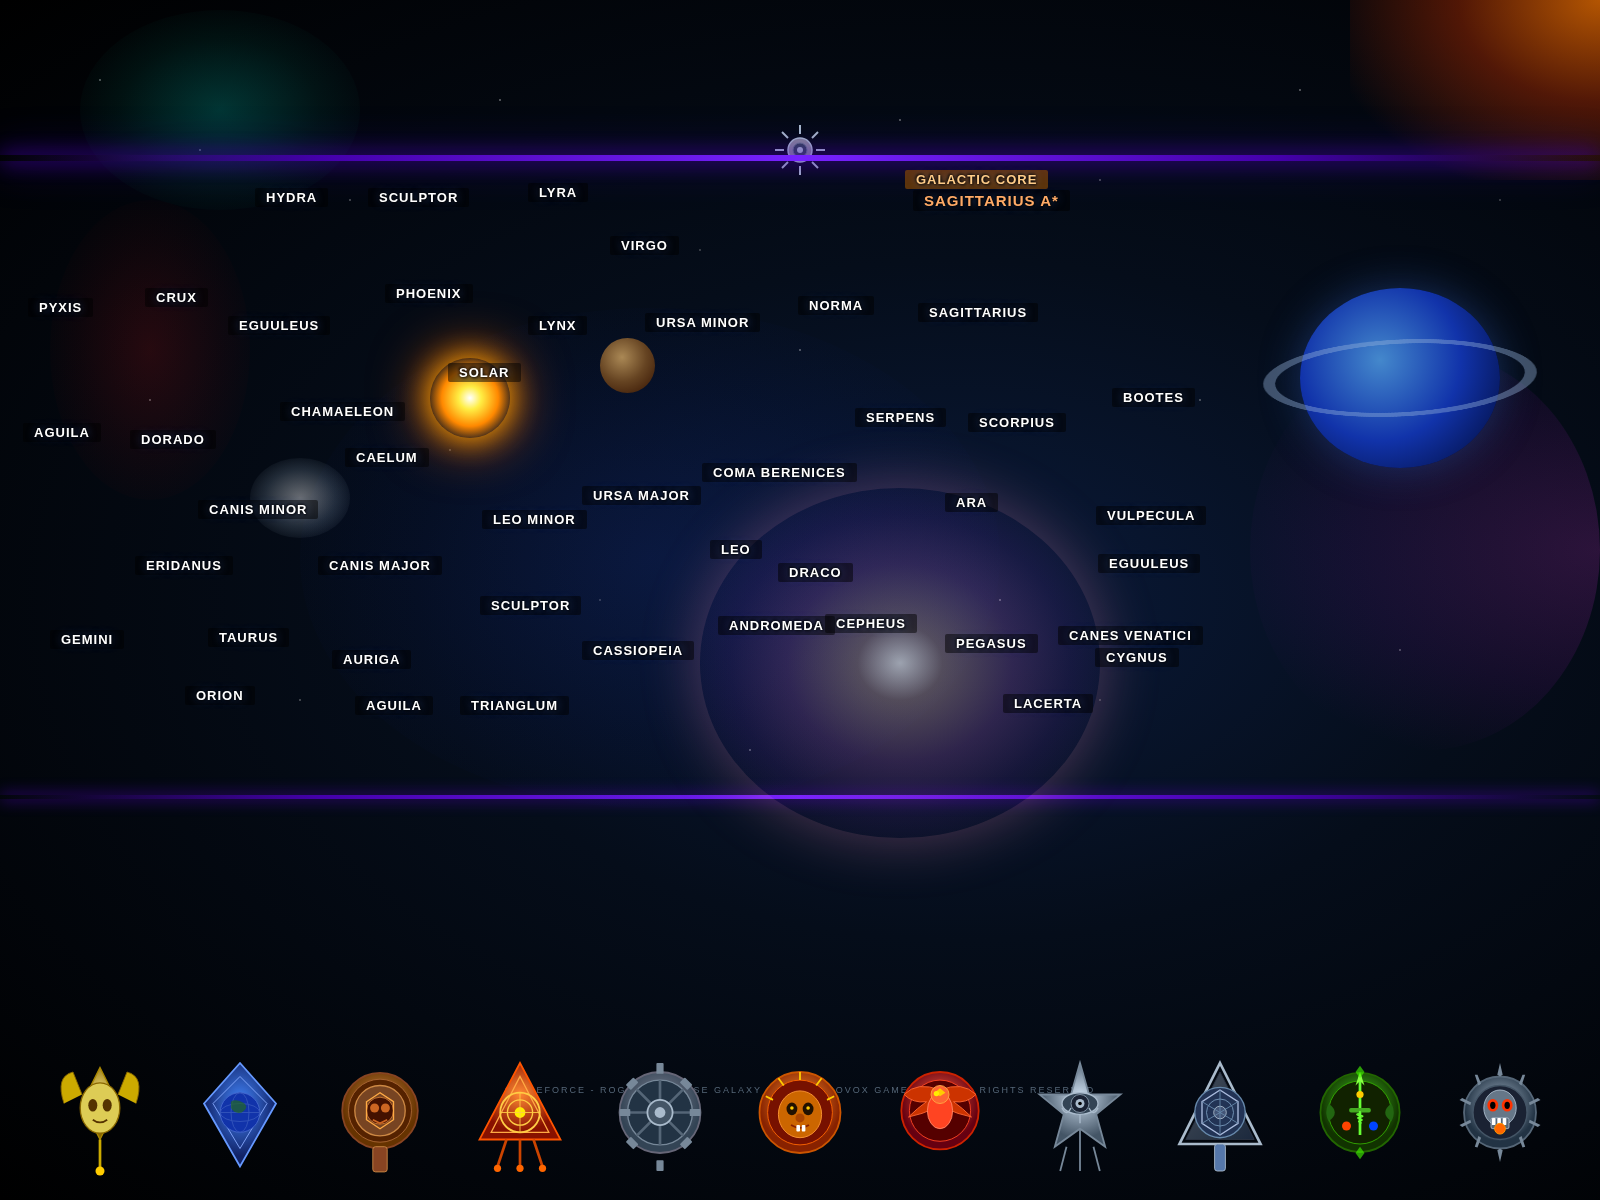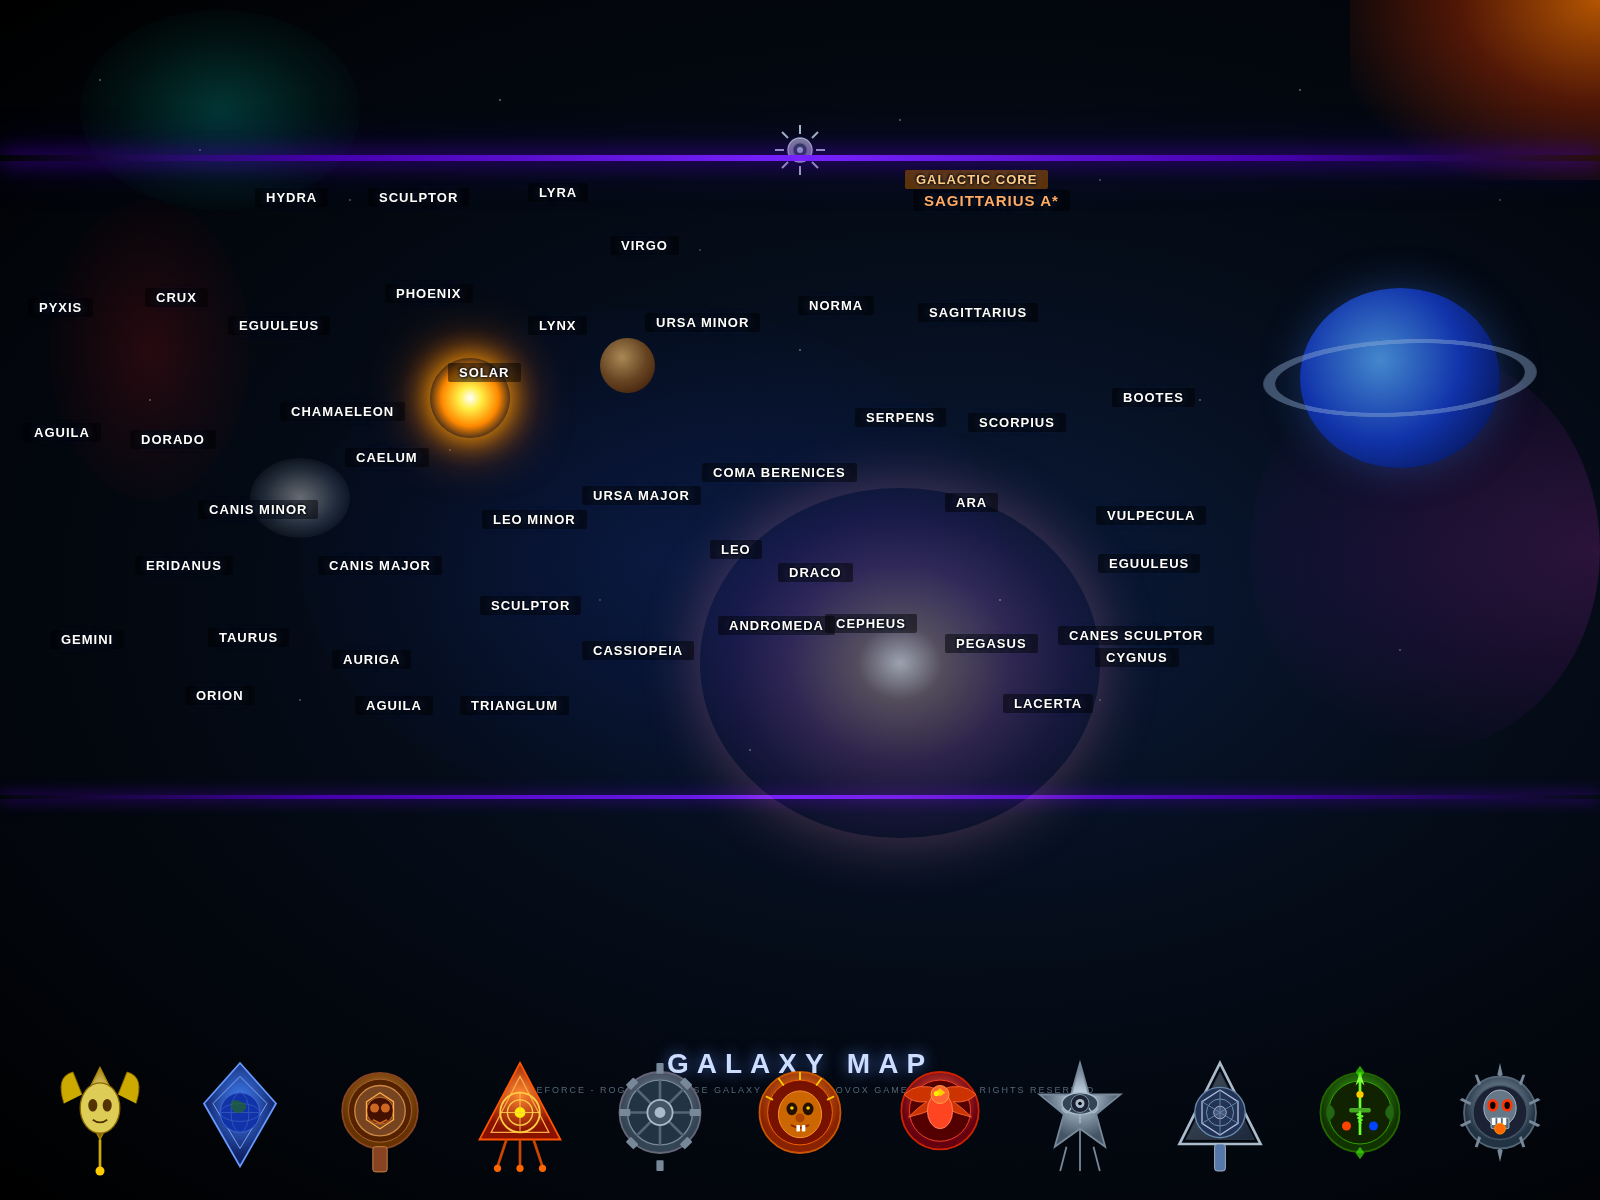--- a/index.html
+++ b/index.html
@@ -342,31 +342,30 @@
     <div class="system-label" style="left:778px;top:405px">DRACO</div>
     <div class="system-label" style="left:1098px;top:396px">EGUULEUS</div>
     <div class="system-label" style="left:480px;top:438px">SCULPTOR</div>
     <div class="system-label" style="left:718px;top:458px">ANDROMEDA</div>
     <div class="system-label" style="left:825px;top:456px">CEPHEUS</div>
     <div class="system-label" style="left:50px;top:472px">GEMINI</div>
     <div class="system-label" style="left:208px;top:470px">TAURUS</div>
     <div class="system-label" style="left:332px;top:492px">AURIGA</div>
     <div class="system-label" style="left:582px;top:483px">CASSIOPEIA</div>
     <div class="system-label" style="left:945px;top:476px">PEGASUS</div>
-    <div class="system-label" style="left:1058px;top:468px">CANES SCULPTOR</div>
+    <div class="system-label" style="left:1058px;top:468px">CANES VENATICI</div>
     <div class="system-label" style="left:1095px;top:490px">CYGNUS</div>
     <div class="system-label" style="left:185px;top:528px">ORION</div>
     <div class="system-label" style="left:355px;top:538px">AGUILA</div>
     <div class="system-label" style="left:460px;top:538px">TRIANGLUM</div>
     <div class="system-label" style="left:1003px;top:536px">LACERTA</div>
   </div>
 
   <div style="position:absolute;bottom:0;left:0;right:0;height:200px;">
 
-    <div class="galaxy-map-title">GALAXY MAP</div>
     <div class="copyright-text">SPACEFORCE - ROGUE UNIVERSE GALAXY MAP (C) PROVOX GAMES 2007 ALL RIGHTS RESERVED</div>
 
     <div style="position:absolute;bottom:8px;left:0;right:0;display:flex;align-items:flex-end;justify-content:space-around;padding:0 30px;">
 
       <div class="faction-icon">
         <svg viewBox="0 0 100 130" width="90" height="120">
           <defs>
             <radialGradient id="g1" cx="50%" cy="40%">
                 <stop offset="0%" stop-color="#ffee88"></stop>
                 <stop offset="100%" stop-color="#886600"></stop>

